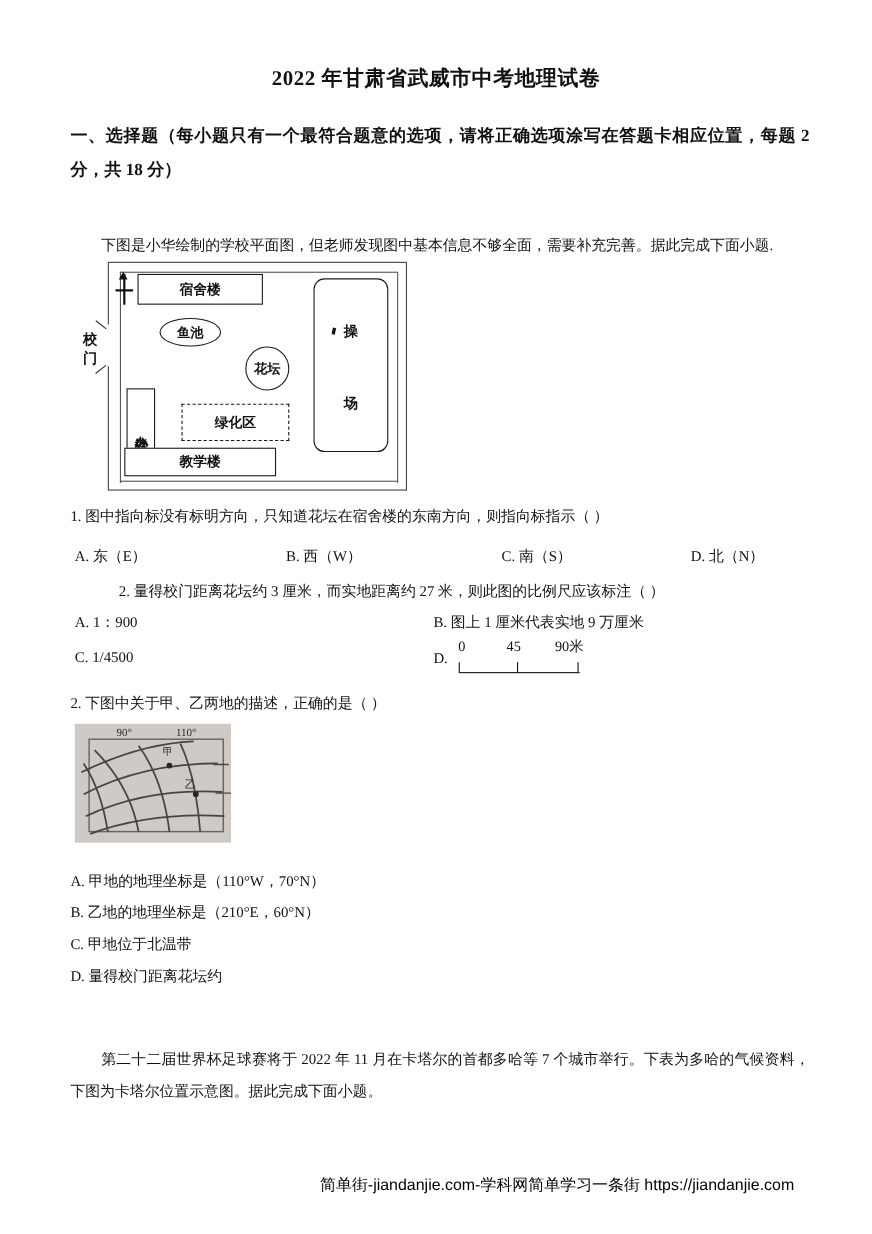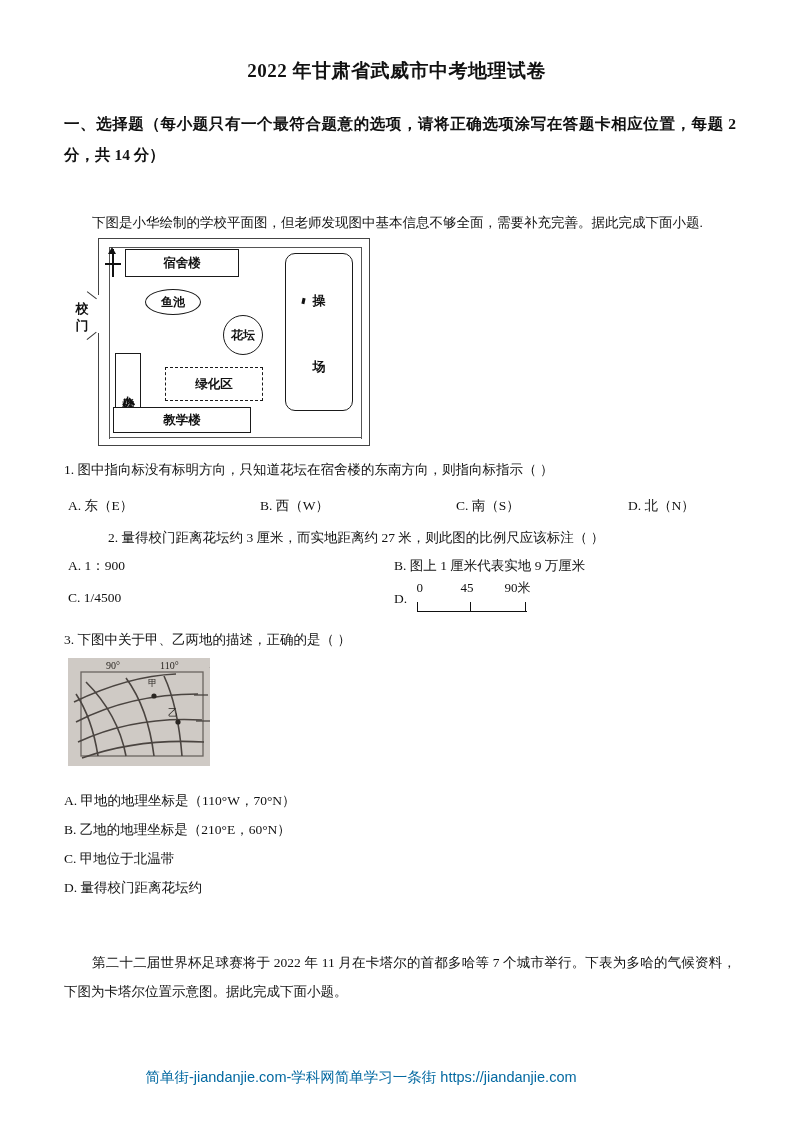--- a/index.html
+++ b/index.html
@@ -287,34 +287,34 @@
     overflow: hidden;
   }
   .grid-fig svg { display: block; }
 
   
   .footer {
     position: absolute;
     top: 1068px;
     left: 0;
     width: 722px;
-    text-align: center;
+    text-align: right;
     font-size: 14.5px;
-    color: #0369a1;
+    color: #000000;
     font-family: "Liberation Sans", sans-serif;
   }
 </style>
 </head>
 <body>
 
 <div class="page">
 
   <div class="doc-title">2022 年甘肃省武威市中考地理试卷</div>
 
-  <div class="section-head">一、选择题（每小题只有一个最符合题意的选项，请将正确选项涂写在答题卡相应位置，每题 2 分，共 14 分）</div>
+  <div class="section-head">一、选择题（每小题只有一个最符合题意的选项，请将正确选项涂写在答题卡相应位置，每题 2 分，共 18 分）</div>
 
   <div class="intro-para" id="intro-1">下图是小华绘制的学校平面图，但老师发现图中基本信息不够全面，需要补充完善。据此完成下面小题.</div>
 
   <div class="school-fig">
     <div class="inner-wall"></div>
     <div class="inner-wall-top"></div>
     <div class="inner-wall-bottom"></div>
     <div class="inner-wall-right"></div>
 
     <div class="compass">
@@ -368,21 +368,21 @@
         </span>
         <span class="scalebar-line" style="display:block;">
           <i class="tick-0"></i>
           <i class="tick-45"></i>
           <i class="tick-90"></i>
         </span>
       </span>
     </span>
   </div>
 
-  <div class="q-stem" id="q3-stem">3. 下图中关于甲、乙两地的描述，正确的是（      ）</div>
+  <div class="q-stem" id="q3-stem">2. 下图中关于甲、乙两地的描述，正确的是（      ）</div>
 
   <div class="grid-fig">
     <svg width="178" height="108" viewBox="0 0 178 108">
       <rect x="0" y="0" width="178" height="108" fill="#cfcac5"></rect>
 
       <rect x="13" y="14" width="122" height="84" fill="none" stroke="#6b6460" stroke-width="1.3"></rect>
 
       <path d="M 30 98 Q 24 60 8 36" fill="none" stroke="#4a4440" stroke-width="1.6"></path>
       <path d="M 58 98 Q 50 56 18 24" fill="none" stroke="#4a4440" stroke-width="1.6"></path>
       <path d="M 86 98 Q 80 50 58 20" fill="none" stroke="#4a4440" stroke-width="1.6"></path>

